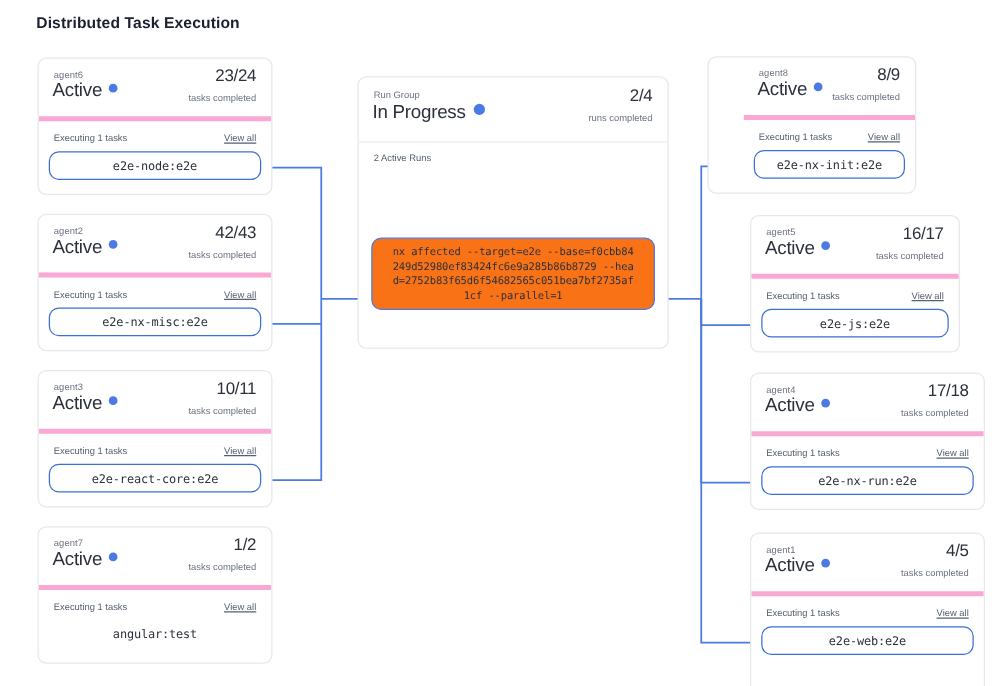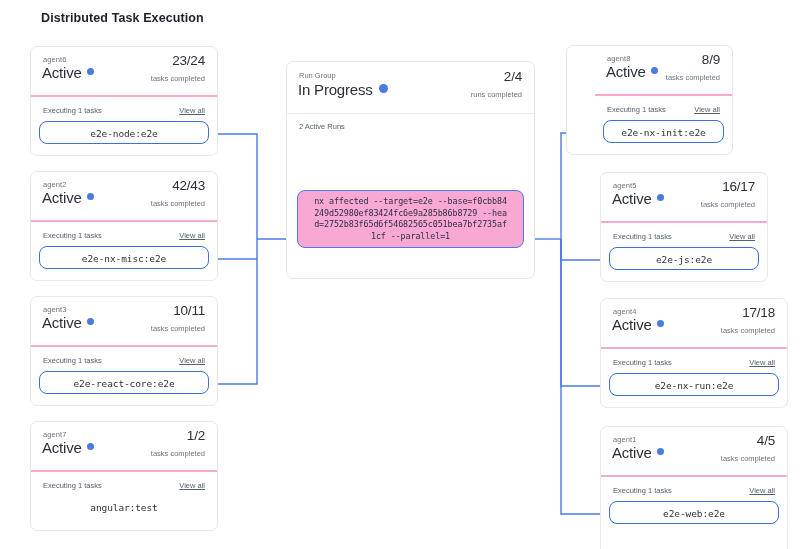--- a/index.html
+++ b/index.html
@@ -22,42 +22,41 @@
     height: 549px;
   }
   #page-title {
     position: absolute;
     left: 29px;
     top: 11px;
     font-size: 12.5px;
     font-weight: bold;
     color: #1b2030;
     letter-spacing: 0.1px;
-    margin-left: 12px;
   }
   #wires {
     position: absolute;
     left: 0; top: 0;
     width: 800px; height: 549px;
     pointer-events: none;
   }
 
   
   .agent-card {
     position: absolute;
     background: #ffffff;
     border: 1px solid #e6e8ec;
     border-radius: 7px;
     box-sizing: border-box;
     overflow: hidden;
   }
   .agent-head {
     position: relative;
     height: 50px;
-    border-bottom: 2px solid #f9a8d4;
+    border-bottom: 4px solid #f9a8d4;
     box-sizing: border-box;
   }
   .agent-name {
     position: absolute;
     left: 12px;
     top: 8px;
     font-size: 7.5px;
     color: #6b7280;
     letter-spacing: 0.1px;
   }
@@ -211,21 +210,21 @@
   }
   #run-cmd-1 {
     top: 24px;
     padding: 4px 8px;
   }
   #run-cmd-2 {
     top: 76px;
     padding: 5px 16px;
     border: 1.2px solid #4b7ae4;
     border-radius: 8px;
-    background: #f9a8d4;
+    background: #f97316;
   }
 </style>
 </head>
 <body>
 
 <div id="canvas">
 
   <div id="page-title">Distributed Task Execution</div>
 
   <svg id="wires" viewBox="0 0 800 549" width="800" height="549">

